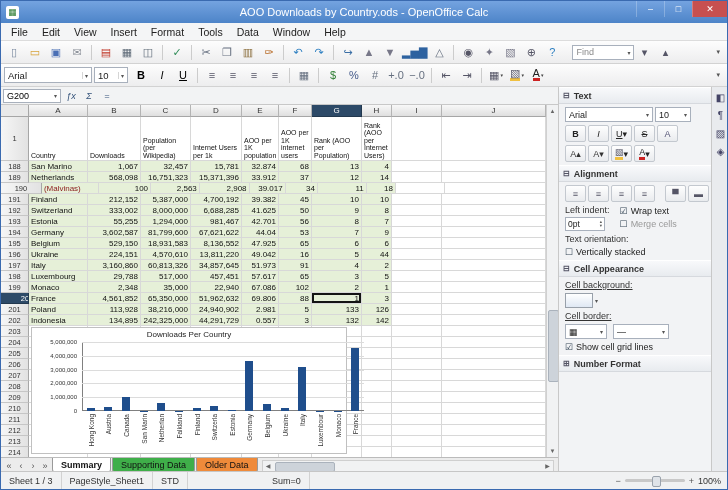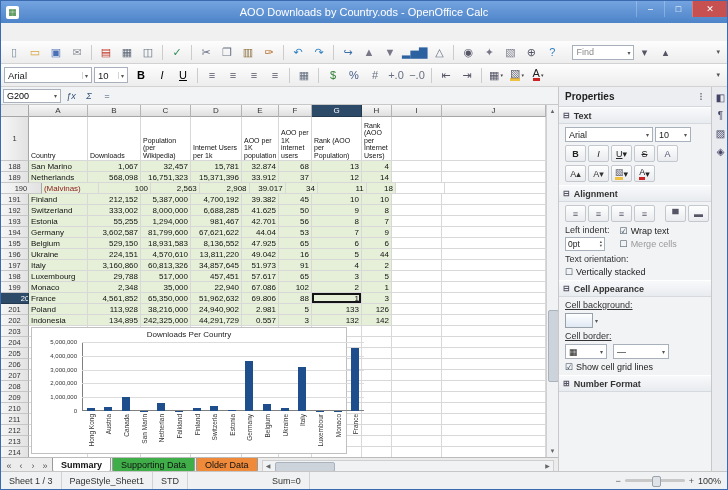--- a/index.html
+++ b/index.html
@@ -110,20 +110,31 @@
   <div class="titlebar">
     <span class="appicon">▦</span>
     <span class="title">AOO Downloads by Country.ods - OpenOffice Calc</span>
     <span class="winbtns">
       <span class="wb">–</span>
       <span class="wb">□</span>
       <span class="wb close">✕</span>
     </span>
   </div>
 
+  <div class="menubar" id="menubar">
+      <span class="menu-item">File</span>
+      <span class="menu-item">Edit</span>
+      <span class="menu-item">View</span>
+      <span class="menu-item">Insert</span>
+      <span class="menu-item">Format</span>
+      <span class="menu-item">Tools</span>
+      <span class="menu-item">Data</span>
+      <span class="menu-item">Window</span>
+      <span class="menu-item">Help</span>
+    </div>
 
   <div class="toolbar" id="toolbar1">
     <div class="tb-icons" id="tb1-icons">
         <span class="tbi">
           <span class="glyph" style="color: rgb(122, 138, 160);">▯</span>
         </span>
         <span class="tbi">
           <span class="glyph" style="color: rgb(216, 164, 60);">▭</span>
         </span>
         <span class="tbi">
@@ -983,24 +994,20 @@
       </div>
     </div>
 
   <div class="vscroll">
     <div class="sarrow">▲</div>
     <div class="vthumb"></div>
   <div class="sarrow" style="position: absolute; bottom: 0px; width: 100%;">▼</div>
     </div>
 
   <div class="sidebar sb">
-    <div class="sb-header">
-      <span>Properties</span>
-      <span class="mi">⋮</span>
-    </div>
 
     <div class="sb-sec-hdr">
       <span class="exp">⊟</span>
       <span>Text</span>
     </div>
     <div class="sb-body">
       <div class="sb-row">
         <div class="sb-combo" style="width:88px;">
           <span>Arial</span>
           <span class="dd">▾</span>

